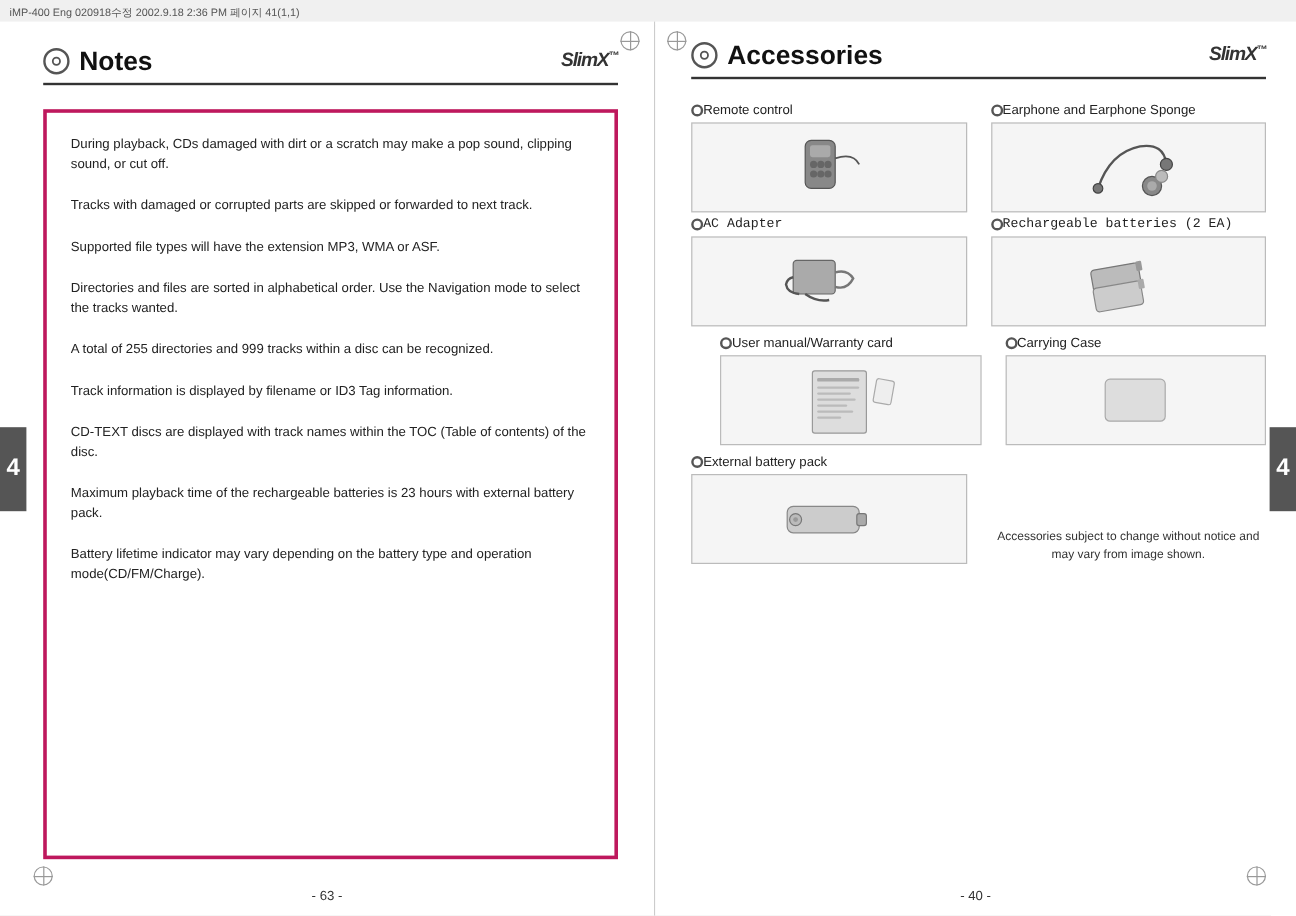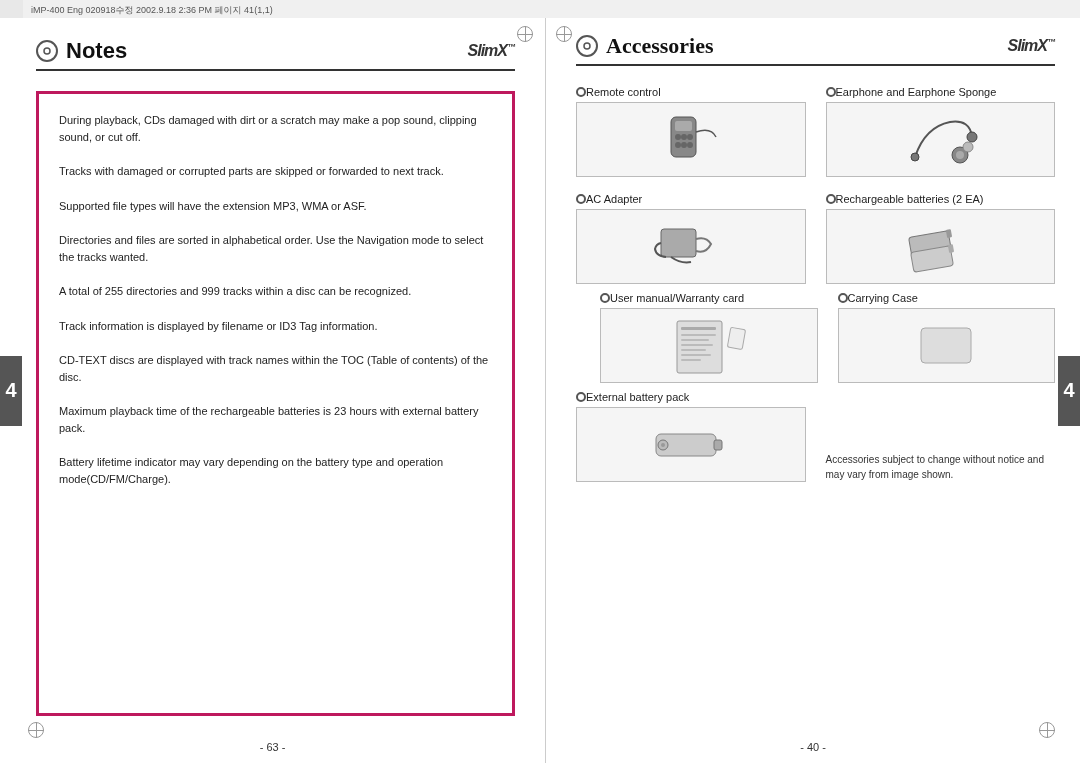--- a/index.html
+++ b/index.html
@@ -17,21 +17,20 @@
       position: absolute;
       top: 0; left: 0; right: 0;
       height: 22px;
       background: #f0f0f0;
       font-size: 9px;
       color: #555;
       display: flex;
       align-items: center;
       padding-left: 8px;
       border-bottom: 1px solid #ccc;
-      margin-left: 23px;
     }
 
     .page-container {
       position: absolute;
       top: 18px;
       left: 0; right: 0; bottom: 0;
       display: flex;
     }
 
     
@@ -189,21 +188,21 @@
       align-items: center;
       justify-content: center;
       overflow: hidden;
     }
 
     .accessories-footer {
       margin-top: 10px;
       font-size: 10px;
       color: #333;
       line-height: 1.5;
-      text-align: left;
+      text-align: center;
     }
 
     
     .crosshair {
       position: absolute;
       width: 16px;
       height: 16px;
     }
     .crosshair::before {
       content: '';
@@ -315,21 +314,21 @@
       <div class="crosshair-circle"></div>
     </div>
 
     <div class="section-header">
       <div class="section-title">
         <div class="section-title-icon">
           <svg width="10" height="10" viewBox="0 0 10 10">
             <circle cx="5" cy="5" r="3" fill="none" stroke="#555" stroke-width="1.5"></circle>
           </svg>
         </div>
-        <span style="font-size:22px;font-weight:bold;font-family:Liberation Serif, serif;">Accessories</span>
+        <span style="font-size:22px;font-weight:bold;">Accessories</span>
       </div>
       <div class="brand-logo">
         <span style="font-style:italic;font-weight:bold;font-size:16px;letter-spacing:-1px;">SlimX</span><sup>™</sup>
       </div>
     </div>
 
     <div class="accessories-grid">
 
       <div class="accessory-item">
         <div class="accessory-label">
@@ -363,21 +362,21 @@
             <circle cx="72" cy="30" r="5" fill="#777" stroke="#444" stroke-width="1"></circle>
             <circle cx="15" cy="50" r="4" fill="#777" stroke="#444" stroke-width="1"></circle>
             <circle cx="60" cy="48" r="8" fill="#888" stroke="#555" stroke-width="1"></circle>
             <circle cx="60" cy="48" r="4" fill="#aaa"></circle>
             <circle cx="68" cy="40" r="5" fill="#bbb" stroke="#888" stroke-width="1"></circle>
           </svg>
         </div>
       </div>
     </div>
 
-    <div class="accessories-grid" style="margin-top:16px;">
+    <div class="accessories-grid" style="margin-top:4px;font-family:Liberation Mono, monospace;">
 
       <div class="accessory-item">
         <div class="accessory-label">
           <span class="bullet-icon"></span>
           <span>AC Adapter</span>
         </div>
         <div class="accessory-image-box">
           <svg width="80" height="65" viewBox="0 0 80 65">
             <rect x="10" y="15" width="35" height="28" rx="3" fill="#aaa" stroke="#666" stroke-width="1"></rect>
             <path d="M45 25 Q55 22 60 30 Q55 40 45 37" stroke="#777" stroke-width="2" fill="none"></path>

